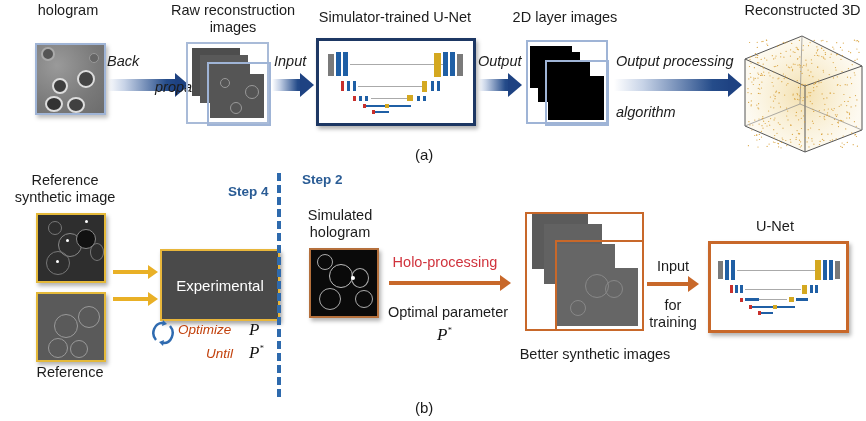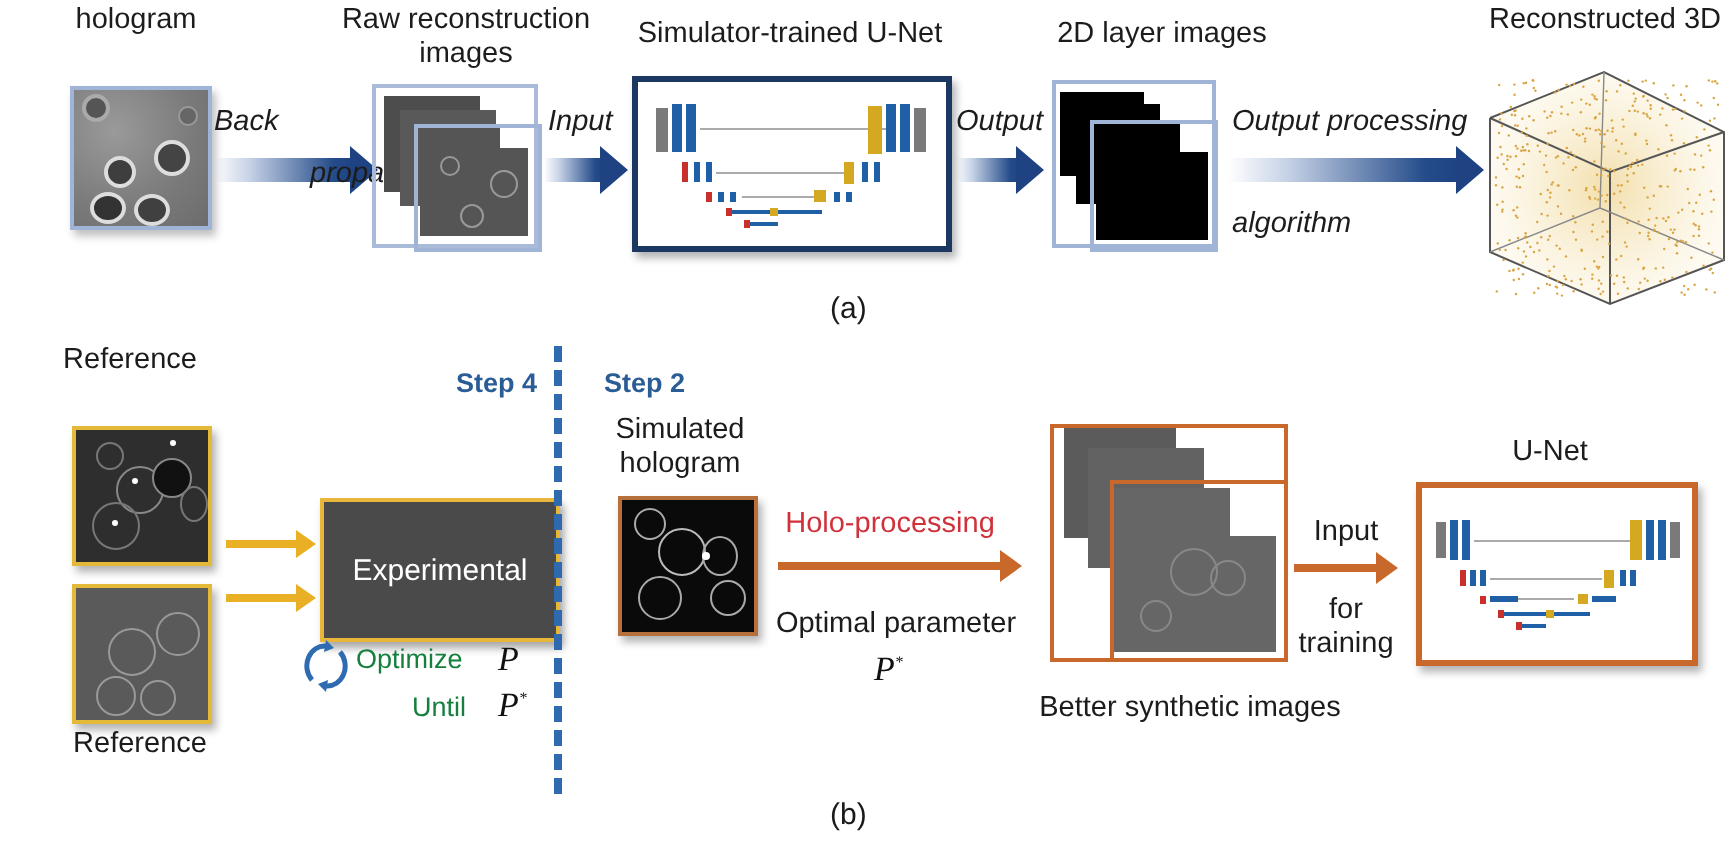--- a/index.html
+++ b/index.html
@@ -16,21 +16,21 @@
   .stack-frame { position:absolute; border:2px solid #9fb4d6; }
   .unet-box { position:absolute; border:3px solid #1d3763; background:#fff; box-shadow:2px 3px 4px rgba(0,0,0,0.3); }
   .caption { position:absolute; font-size:15px; color:#1a1a1a; }
   .step { position:absolute; font-size:13.5px; font-weight:bold; color:#2a5c95; }
   .dashline { position:absolute; left:277px; top:173px; width:4px; height:226px;
               background:repeating-linear-gradient(180deg, #2e6aad 0 8px, transparent 8px 12px); }
   .ref-img { position:absolute; border:2px solid #e4b93a; box-shadow:2px 3px 4px rgba(0,0,0,0.3); overflow:hidden; }
   .arrow-gold { position:absolute; height:4px; background:#e9b026; }
   .arrow-gold::after { content:""; position:absolute; right:-9px; top:-5px; border-left:10px solid #e9b026; border-top:7px solid transparent; border-bottom:7px solid transparent; }
   .optbox { position:absolute; left:160px; top:249px; width:116px; height:68px; background:#4a4a4a; border:2px solid #e8b63b; box-shadow:2px 3px 4px rgba(0,0,0,0.35); color:#fff; font-size:15px; display:flex; align-items:center; justify-content:center; }
-  .blue-txt { position:absolute; font-size:13.5px; color:#15803d; }
+  .blue-txt { position:absolute; font-size:13.5px; color:#c2410c;font-style:italic; }
   .math { position:absolute; font-family:"Liberation Serif", serif; font-style:italic; font-size:17px; color:#111; }
   .math sup { font-size:8px; }
   .arrow-orange { position:absolute; height:4px; background:#c8682a; }
   .arrow-orange::after { content:""; position:absolute; right:-10px; top:-6px; border-left:11px solid #c8682a; border-top:8px solid transparent; border-bottom:8px solid transparent; }
   .orange-frame { position:absolute; border:3px solid #c8682a; }
   .ublock { position:absolute; }
 </style>
 </head>
 <body>
 
@@ -100,21 +100,21 @@
       <div class="ublock" style="left:66px;top:63px;width:4px;height:4px;background:#d4a820;"></div>
       <div class="ublock" style="left:76px;top:64px;width:16px;height:2px;background:#1f5fa5;"></div>
       <div class="ublock" style="left:54px;top:70px;width:16px;height:2px;background:#1f5fa5;"></div>
       <div class="ublock" style="left:53px;top:69px;width:3px;height:4px;background:#c9302c;"></div>
     </div>
   </div>
 
   <div class="lbl lbl-l" style="left:478px; top:53px;">Output</div>
   <div class="arrow-blue" style="left:478px; top:79px; width:32px;"></div>
 
-  <div class="lbl" style="left:510px; top:9px; width:110px;margin-left:16px;">2D layer images</div>
+  <div class="lbl" style="left:510px; top:9px; width:110px;">2D layer images</div>
   <div>
     <div class="abs" style="left:530px;top:46px;width:42px;height:42px;background:#000;"></div>
     <div class="abs" style="left:538px;top:52px;width:42px;height:50px;background:#000;"></div>
     <div class="abs" style="left:548px;top:62px;width:56px;height:58px;background:#000;"></div>
     <div class="abs" style="left:590px;top:62px;width:14px;height:14px;background:#fff;"></div>
     <div class="stack-frame" style="left:526px;top:40px;width:78px;height:80px;"></div>
     <div class="stack-frame" style="left:545px;top:60px;width:60px;height:62px;"></div>
   </div>
 
   <div class="lbl lbl-l" style="left:616px; top:53px;">Output processing</div>
@@ -558,20 +558,21 @@
       <circle cx="29.1" cy="110.1" r="0.6" fill="#d9a441"></circle>
       <circle cx="34.3" cy="104.1" r="0.6" fill="#d9a441"></circle>
     </svg>
 
   <div class="caption" style="left:415px; top:146px;">(a)</div>
 </div>
 
 <div>
   <div class="lbl" style="left:10px; top:172px; width:110px;">
     <div>Reference</div>
+    <div>synthetic image</div>
   </div>
   <div class="ref-img" style="left:36px; top:213px; width:66px; height:66px; background:#2e2e2e;">
     <div class="cell" style="left:10px;top:6px;width:12px;height:12px;border:1px solid #777;"></div>
     <div class="cell" style="left:20px;top:18px;width:22px;height:22px;border:1px solid #888;"></div>
     <div class="cell" style="left:38px;top:14px;width:18px;height:18px;border:1px solid #888;background:#111;"></div>
     <div class="cell" style="left:52px;top:28px;width:12px;height:16px;border:1px solid #777;"></div>
     <div class="cell" style="left:8px;top:36px;width:22px;height:22px;border:1px solid #777;"></div>
     <div class="cell" style="left:47px;top:5px;width:3px;height:3px;background:#fff;"></div>
     <div class="cell" style="left:28px;top:24px;width:3px;height:3px;background:#fff;"></div>
     <div class="cell" style="left:18px;top:45px;width:3px;height:3px;background:#fff;"></div>
@@ -599,21 +600,21 @@
     <polygon points="11,0 15,4 10,6" fill="#2f6bb0"></polygon>
     <polygon points="11,26 7,22 12,20" fill="#2f6bb0"></polygon>
   </svg>
   <div class="blue-txt" style="left:178px; top:322px;">Optimize</div>
   <div class="math" style="left:249px; top:320px;">P</div>
   <div class="blue-txt" style="left:206px; top:346px;">Until</div>
   <div class="math" style="left:249px; top:343px;"><span>P</span><sup>*</sup></div>
 
   <div class="step" style="left:228px; top:184px;">Step 4</div>
   <div class="dashline"></div>
-  <div class="step" style="left:302px; top:184px;">Step 2</div>
+  <div class="step" style="left:302px; top:172px;">Step 2</div>
 
   <div class="lbl" style="left:305px; top:207px; width:70px;">
     <div>Simulated</div>
     <div>hologram</div>
   </div>
   <div class="imgbox" style="left:309px; top:248px; width:66px; height:66px; background:#0a0a0a; border:2px solid #b5703c; box-shadow:2px 3px 4px rgba(0,0,0,0.3);">
     <div class="cell" style="left:6px;top:4px;width:14px;height:14px;border:1px solid #aaa;"></div>
     <div class="cell" style="left:18px;top:14px;width:22px;height:22px;border:1px solid #bbb;"></div>
     <div class="cell" style="left:40px;top:18px;width:16px;height:18px;border:1px solid #aaa;"></div>
     <div class="cell" style="left:8px;top:38px;width:20px;height:20px;border:1px solid #aaa;"></div>

